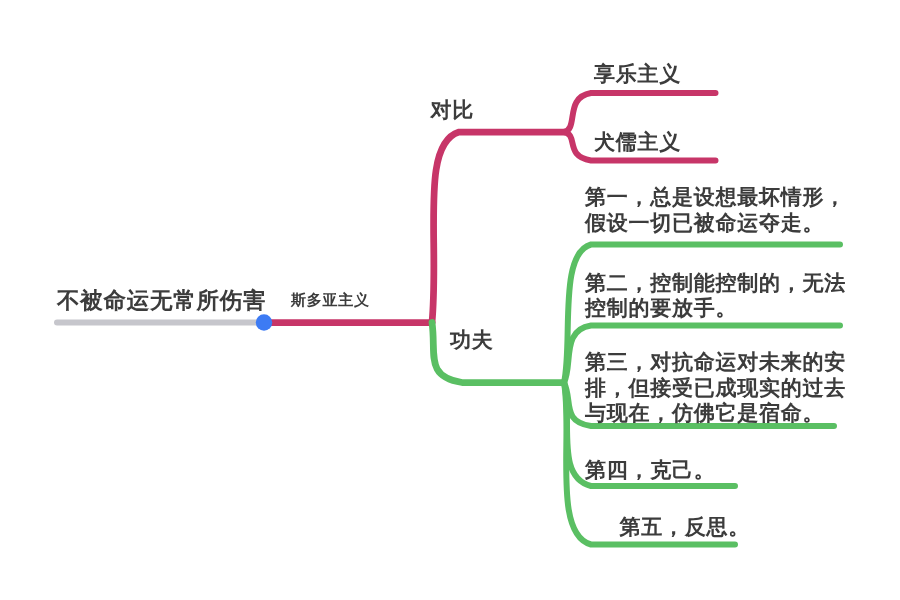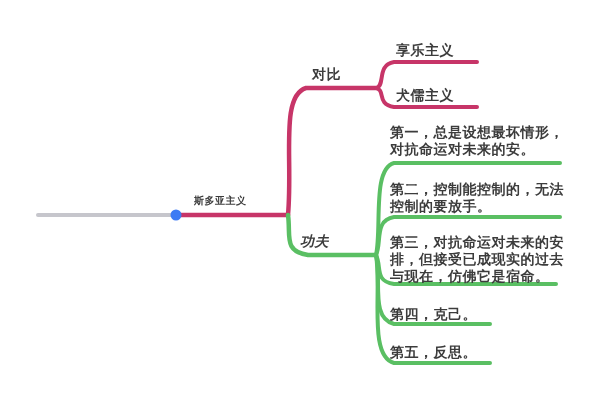--- a/index.html
+++ b/index.html
@@ -61,38 +61,39 @@
 
     <path class="stroke-green w40" d="M376 255 C382 228 372 169 394 163 H560"></path>
     <path class="stroke-green w40" d="M376 255 C382 243 374 220 394 217 H560"></path>
     <path class="stroke-green w40" d="M376 255 C382 267 374 281 394 284 H556"></path>
     <path class="stroke-green w40" d="M376 255 C382 280 370 318 394 324 H490"></path>
     <path class="stroke-green w40" d="M376 255 C382 290 368 356 394 363 H490"></path>
 
     <circle class="dot" cx="176" cy="215" r="5.5"></circle>
   </svg>
 
+  <div class="label lv0" style="left:38px; top:192px;">不被命运无常所伤害</div>
 
   <div class="label lv1" style="left:194px; top:192px;">斯多亚主义</div>
 
-  <div class="label" style="left:312px; top:66px;">对比</div>
+  <div class="label" style="left:287px; top:66px;">对比</div>
 
   <div class="label" style="left:396px; top:42px;text-align:center;">享乐主义</div>
 
   <div class="label" style="left:396px; top:87px;text-align:right;">犬儒主义</div>
 
-  <div class="label" style="left:300px; top:233px;font-style:italic;">功夫</div>
+  <div class="label" style="left:300px; top:219px;">功夫</div>
 
   <div class="label leaf-multiline" style="left:390px; top:124px;">第一，总是设想最坏情形，
-对抗命运对未来的安。</div>
+假设一切已被命运夺走。</div>
 
   <div class="label leaf-multiline" style="left:390px; top:181px;">第二，控制能控制的，无法
 控制的要放手。</div>
 
   <div class="label" style="left:390px; top:306px;">第四，克己。</div>
 
   <div class="label leaf-multiline" style="left:390px; top:234px;">第三，对抗命运对未来的安
 排，但接受已成现实的过去
 与现在，仿佛它是宿命。</div>
 
-  <div class="label" style="left:390px; top:344px;">第五，反思。</div>
+  <div class="label" style="left:413px; top:344px;">第五，反思。</div>
 
 </div>
 
 </body></html>

